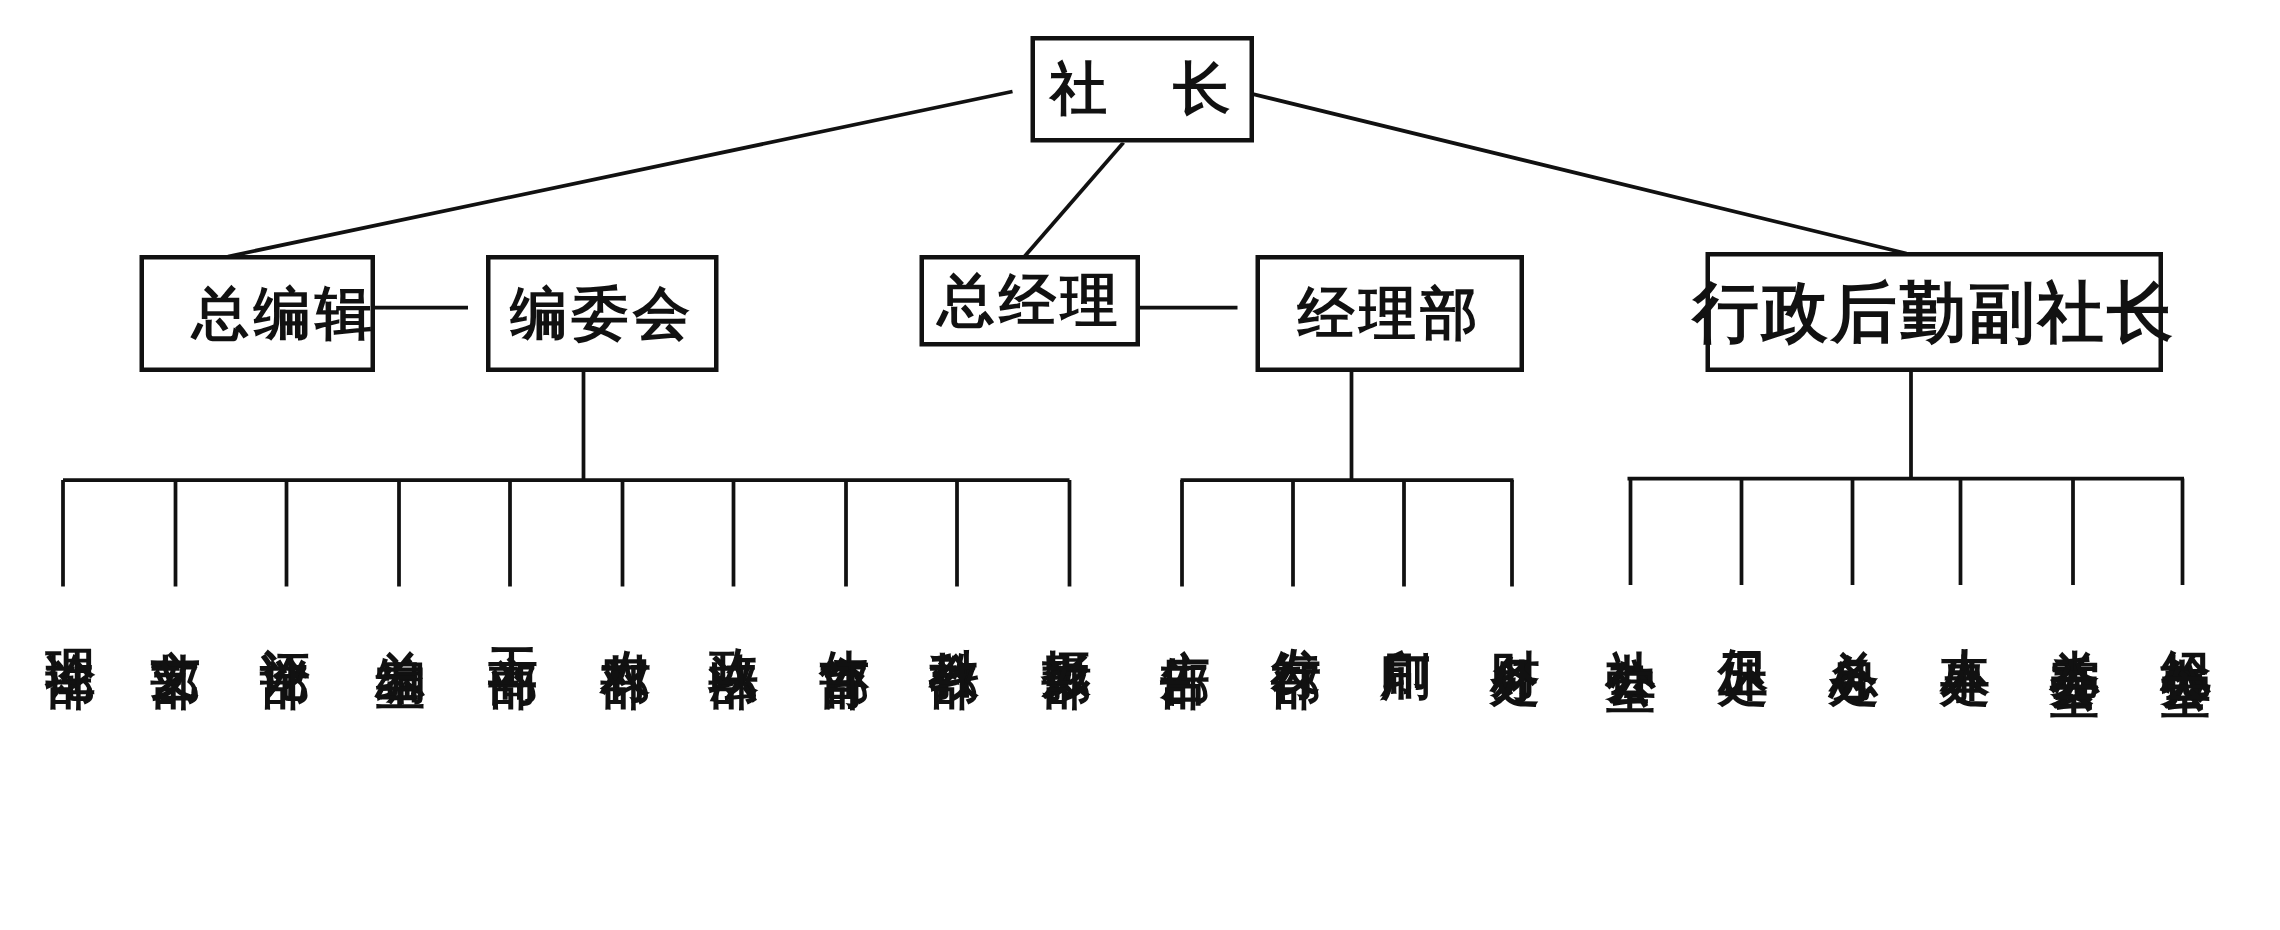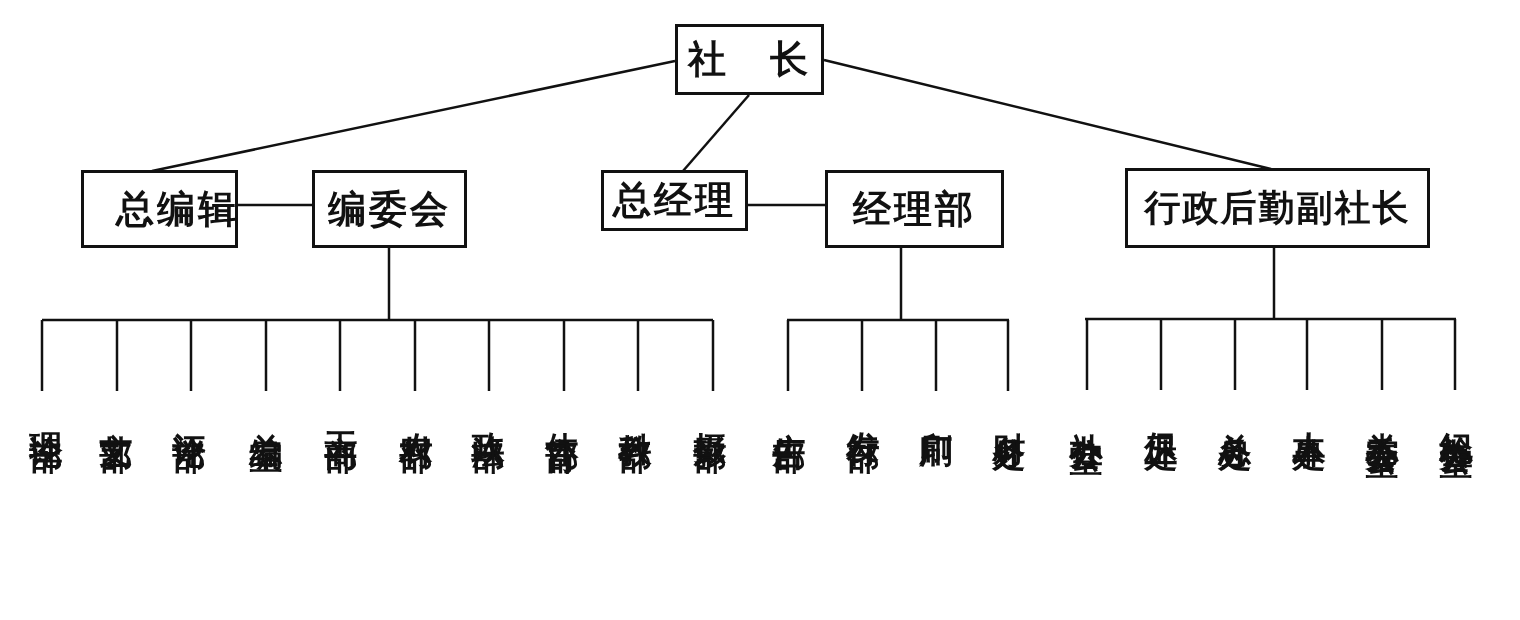--- a/index.html
+++ b/index.html
@@ -14,20 +14,21 @@
   #lines{position:absolute;left:0;top:0;width:1520px;height:620px;}
   .node{
     position:absolute;
     box-sizing:border-box;
     border:3px solid #111111;
     background:#ffffff;
     display:flex;align-items:center;justify-content:center;
     font-size:38px;font-weight:700;
     letter-spacing:3px;
     white-space:nowrap;
+    margin-left:12px;
   }
   .node.root{justify-content:center;}
   .leaf{
     position:absolute;
     top:406px;
     writing-mode:vertical-rl;
     text-orientation:upright;
     font-size:33px;font-weight:700;
     line-height:1.15;
     letter-spacing:3px;
@@ -93,21 +94,21 @@
   </div>
   <div class="node" style="left:312px;top:170px;width:155px;height:78px;">
     <span>编委会</span>
   </div>
   <div class="node" style="left:601px;top:170px;width:147px;height:61px;">
     <span>总经理</span>
   </div>
   <div class="node" style="left:825px;top:170px;width:179px;height:78px;">
     <span>经理部</span>
   </div>
-  <div class="node" style="left:1125px;top:168px;width:305px;height:80px;font-size:36px;letter-spacing:2px;font-family:Liberation Mono, monospace;">
+  <div class="node" style="left:1125px;top:168px;width:305px;height:80px;font-size:44px;letter-spacing:2px;font-family:Liberation Mono, monospace;">
     <span>行政后勤副社长</span>
   </div>
 
   <div class="leaf" style="left:26px;">理论部</div>
   <div class="leaf" style="left:96px;">文艺部</div>
   <div class="leaf" style="left:169px;">评论部</div>
   <div class="leaf" style="left:246px;">总编室</div>
   <div class="leaf" style="left:321px;">工商部</div>
   <div class="leaf" style="left:396px;">农村部</div>
   <div class="leaf" style="left:468px;">政法部</div>

